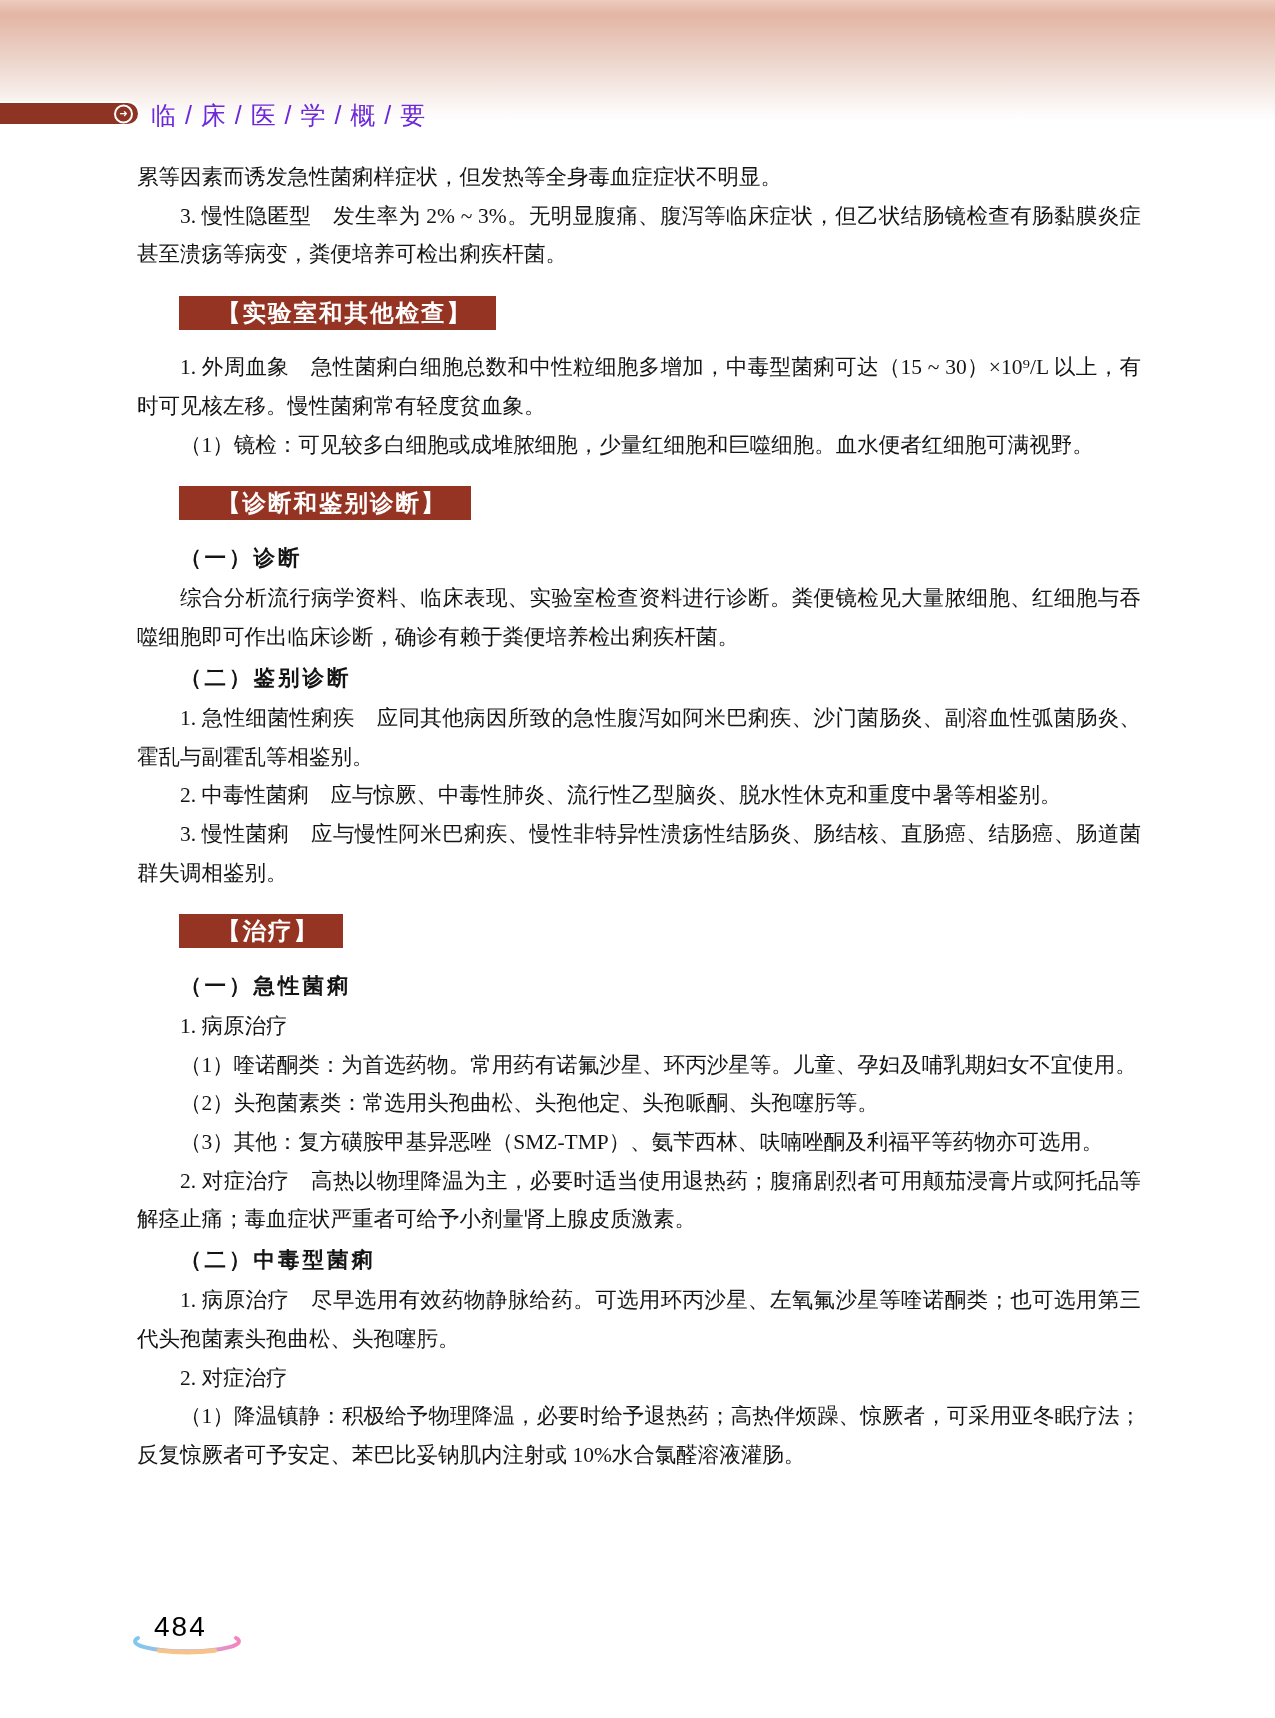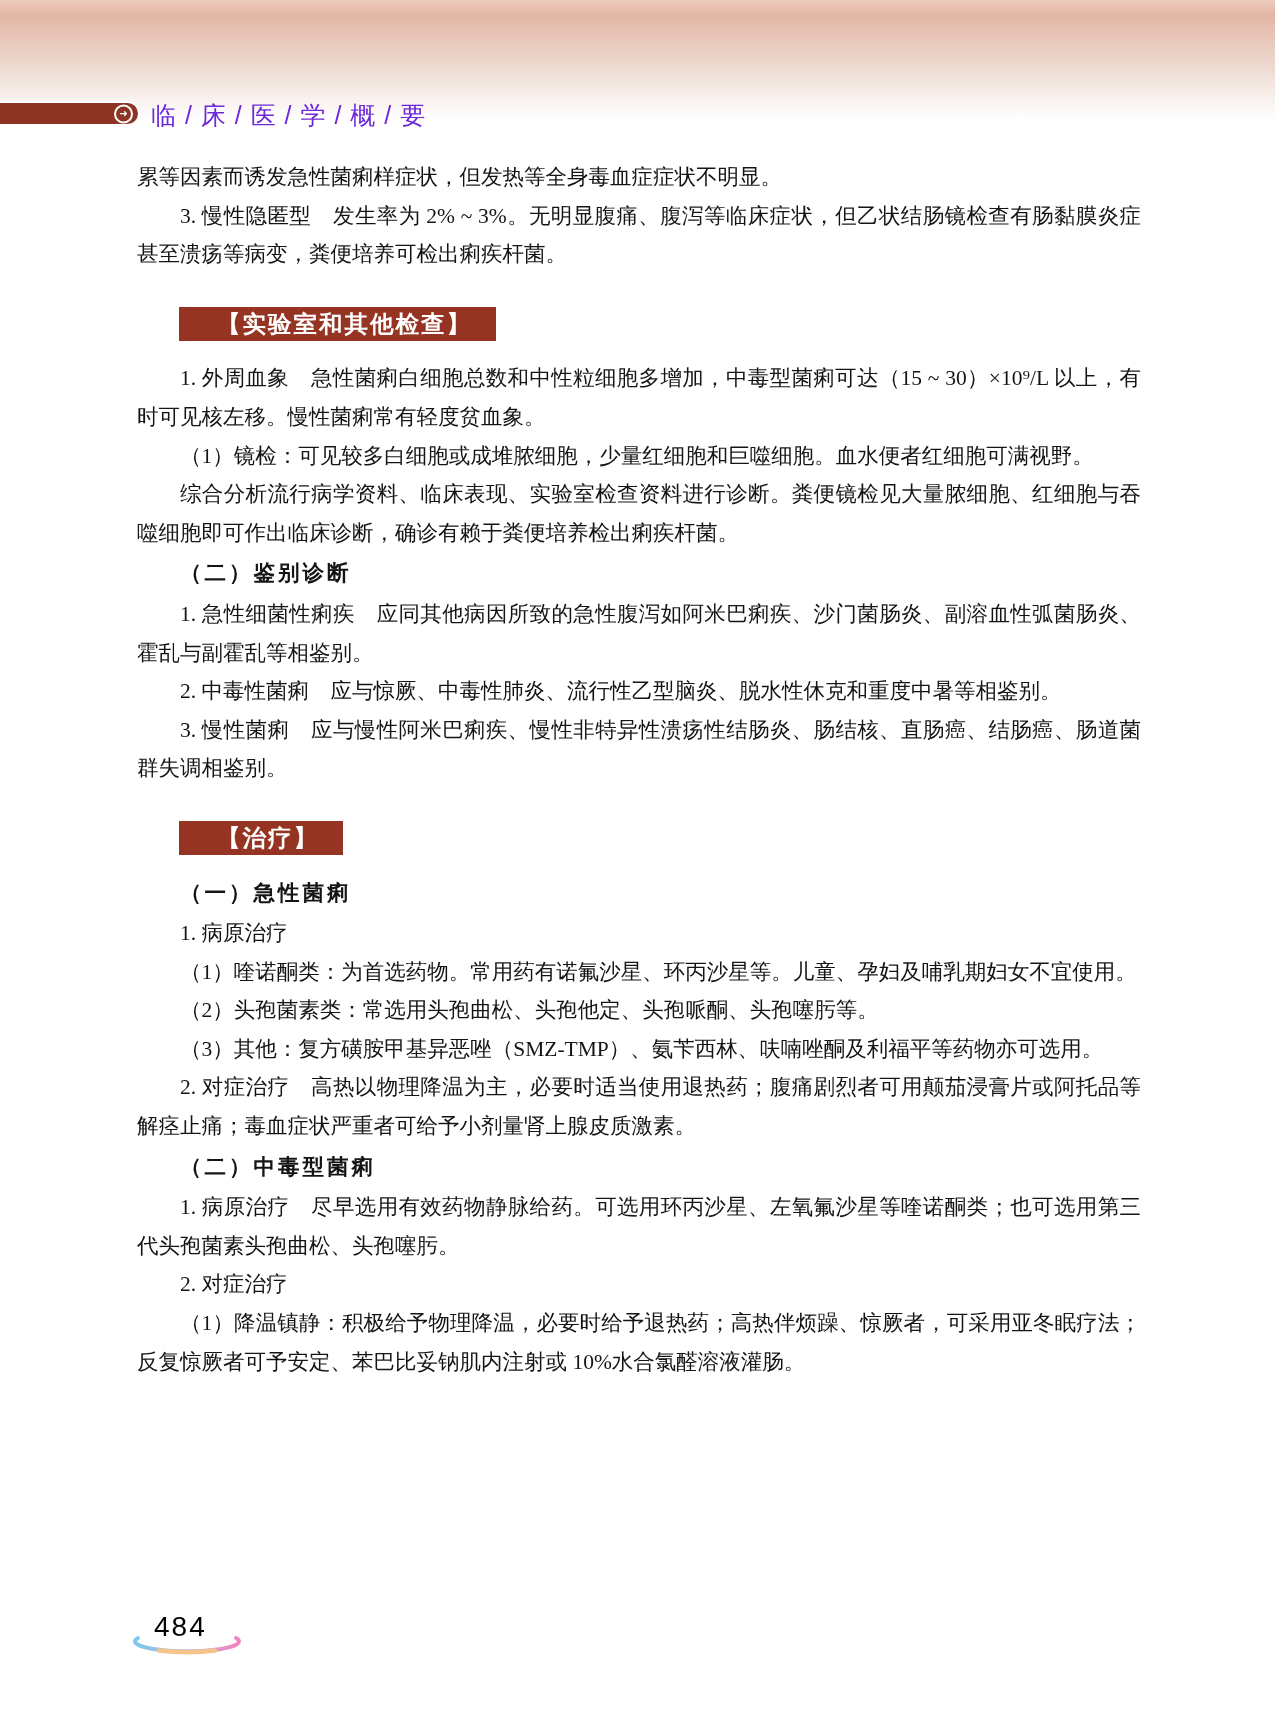--- a/index.html
+++ b/index.html
@@ -31,21 +31,21 @@
     font-family:"Liberation Sans","DejaVu Sans",sans-serif;
     font-size:25px; color:#6d28d9; letter-spacing:1px; white-space:nowrap;
   }
   .content {
     position:absolute; top:158px; left:137px; width:1004px;
     font-size:21.5px; line-height:38.6px; color:#141414;
     text-align:justify;
   }
   .para { margin:0; text-indent:2em; }
   .para.no-indent { text-indent:0; }
-  .section-header { margin:32px 0 15px 10px;padding-left:32px; }
+  .section-header { margin:21px 0 15px 10px;padding-left:32px; }
   .shbox {
     display:inline-block; background:#953422; color:#ffffff;
     font-family:"Liberation Sans","DejaVu Sans",sans-serif;
     font-weight:bold; font-size:23.5px; line-height:34px;
     padding:0 24px 0 38px; letter-spacing:2px; text-indent:0;
   }
   .sub-header {
     font-weight:bold; letter-spacing:3px; text-indent:2em; margin:2px 0;
   }
   .footer { position:absolute; top:1610px; left:131px; width:112px; height:48px; }
@@ -66,20 +66,22 @@
 </div>
 
 <div class="book-title">临 / 床 / 医 / 学 / 概 / 要</div>
 
 <div class="content" id="content">
     <p class="para no-indent">累等因素而诱发急性菌痢样症状，但发热等全身毒血症症状不明显。</p>
     <p class="para">3. 慢性隐匿型　发生率为 2% ~ 3%。无明显腹痛、腹泻等临床症状，但乙状结肠镜检查有肠黏膜炎症甚至溃疡等病变，粪便培养可检出痢疾杆菌。</p>
     <div class="section-header"><span class="shbox">【实验室和其他检查】</span></div>
     <p class="para">1. 外周血象　急性菌痢白细胞总数和中性粒细胞多增加，中毒型菌痢可达（15 ~ 30）×10⁹/L 以上，有时可见核左移。慢性菌痢常有轻度贫血象。</p>
     <p class="para">（1）镜检：可见较多白细胞或成堆脓细胞，少量红细胞和巨噬细胞。血水便者红细胞可满视野。</p>
+    <div class="section-header"><span class="shbox">【诊断和鉴别诊断】</span></div>
+    <div class="sub-header">（一）诊断</div>
     <p class="para">综合分析流行病学资料、临床表现、实验室检查资料进行诊断。粪便镜检见大量脓细胞、红细胞与吞噬细胞即可作出临床诊断，确诊有赖于粪便培养检出痢疾杆菌。</p>
     <div class="sub-header">（二）鉴别诊断</div>
     <p class="para">1. 急性细菌性痢疾　应同其他病因所致的急性腹泻如阿米巴痢疾、沙门菌肠炎、副溶血性弧菌肠炎、霍乱与副霍乱等相鉴别。</p>
     <p class="para">2. 中毒性菌痢　应与惊厥、中毒性肺炎、流行性乙型脑炎、脱水性休克和重度中暑等相鉴别。</p>
     <p class="para">3. 慢性菌痢　应与慢性阿米巴痢疾、慢性非特异性溃疡性结肠炎、肠结核、直肠癌、结肠癌、肠道菌群失调相鉴别。</p>
     <div class="section-header"><span class="shbox">【治疗】</span></div>
     <div class="sub-header">（一）急性菌痢</div>
     <p class="para">1. 病原治疗</p>
     <p class="para">（1）喹诺酮类：为首选药物。常用药有诺氟沙星、环丙沙星等。儿童、孕妇及哺乳期妇女不宜使用。</p>
     <p class="para">（2）头孢菌素类：常选用头孢曲松、头孢他定、头孢哌酮、头孢噻肟等。</p>

